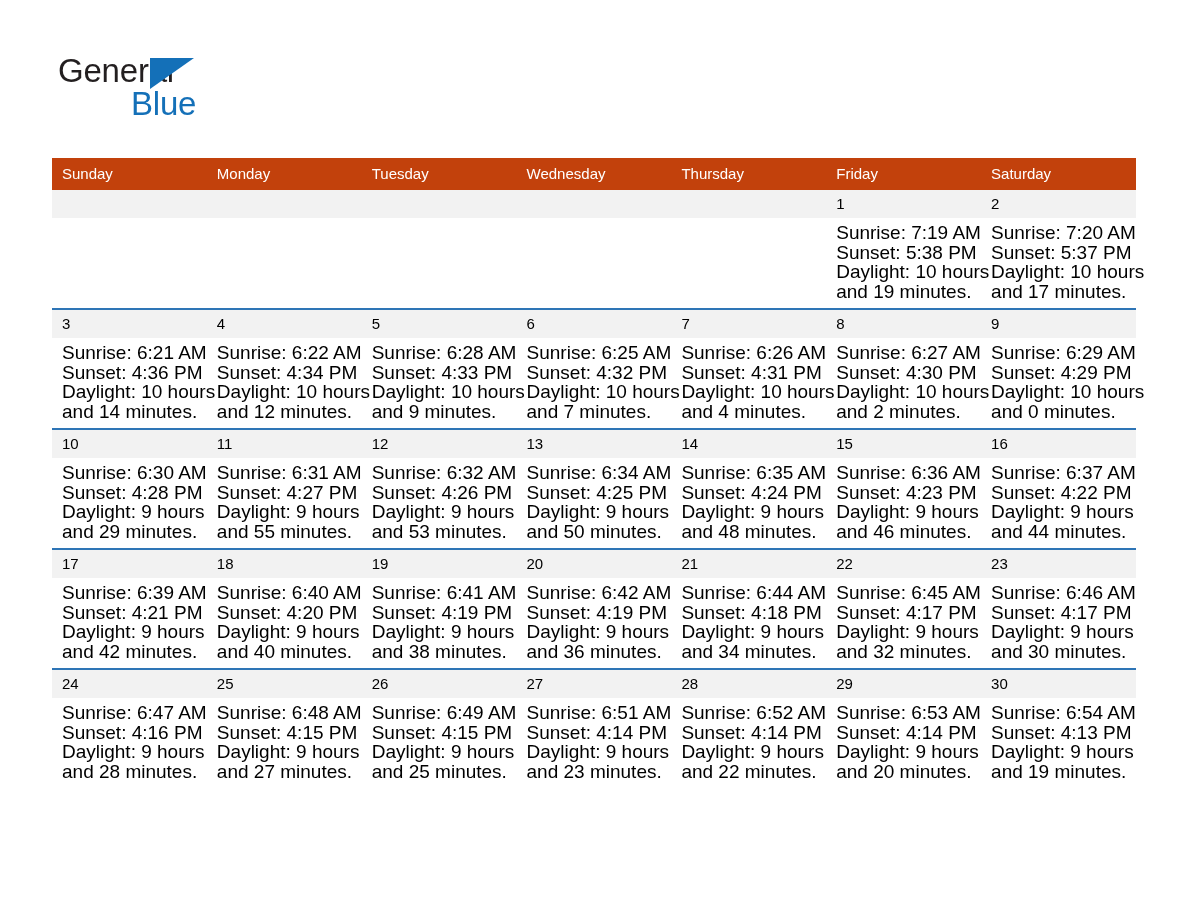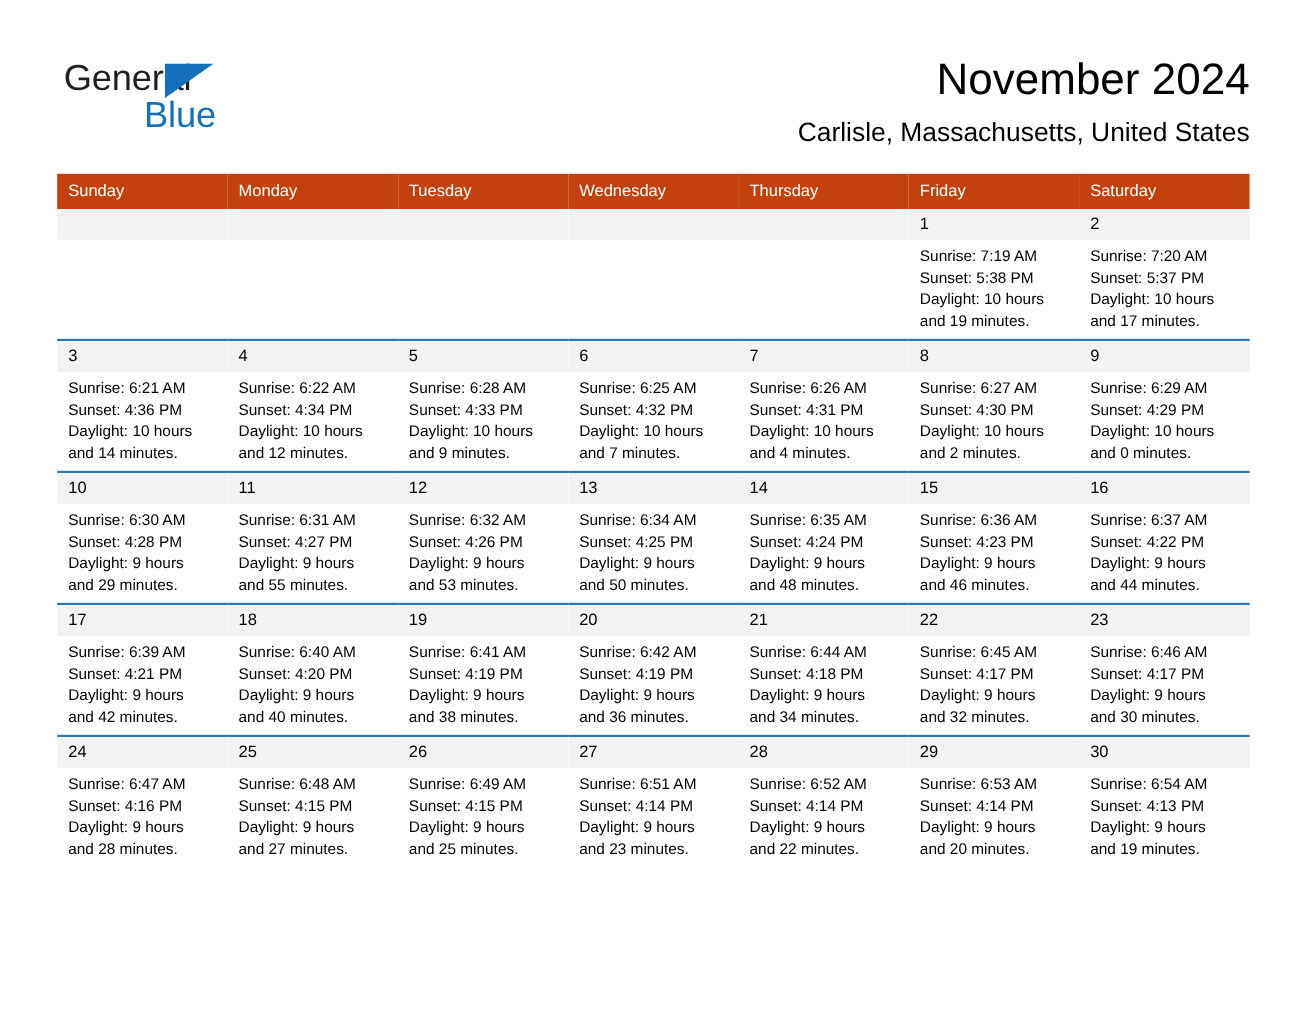--- a/index.html
+++ b/index.html
@@ -129,45 +129,41 @@
     line-height: 18px;
     color: #000000;
     padding: 5px 0 5px 10px;
     min-height: 18px;
   }
   .daynum.empty {
     color: transparent;
   }
   .details {
     padding: 5px 8px 0 10px;
-    font-size: 14px;
+    font-size: 19px;
     line-height: 19.7px;
     color: #000000;
   }
   .details .line {
     white-space: nowrap;
   }
 </style>
 </head>
 <body>
 
 <div class="page">
 
   <div class="header">
 
     <div class="logo">
       <span class="logo-general">General</span>
       <span class="logo-triangle"></span>
       <span class="logo-blue">Blue</span>
     </div>
 
-    <div class="title-block">
-      <div class="month-title">November 2024</div>
-      <div class="location-title">Carlisle, Massachusetts, United States</div>
-    </div>
 
   </div>
 
   <div class="calendar">
     <table class="cal-table">
       <thead>
         <tr>
           <th>Sunday</th>
           <th>Monday</th>
           <th>Tuesday</th>

